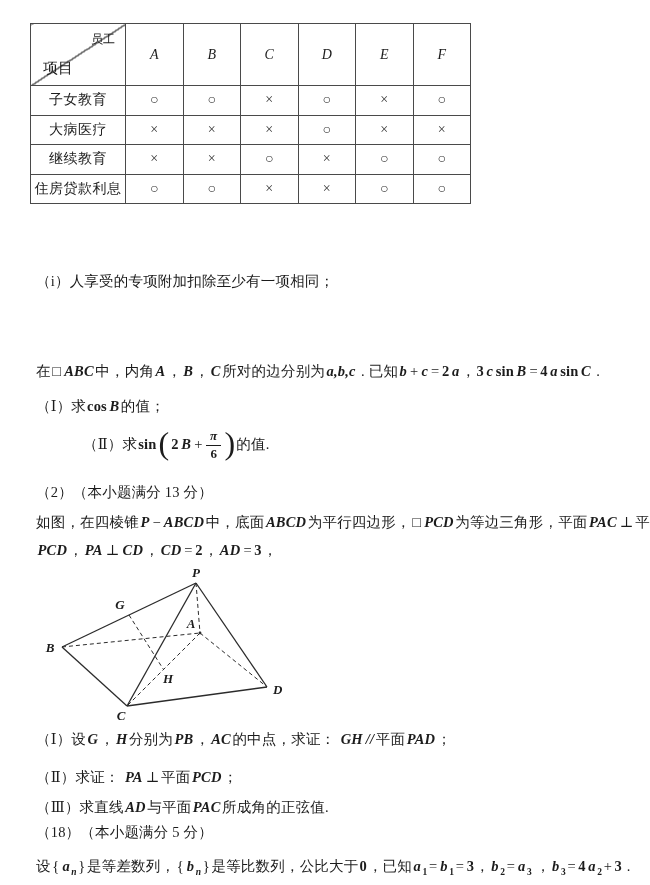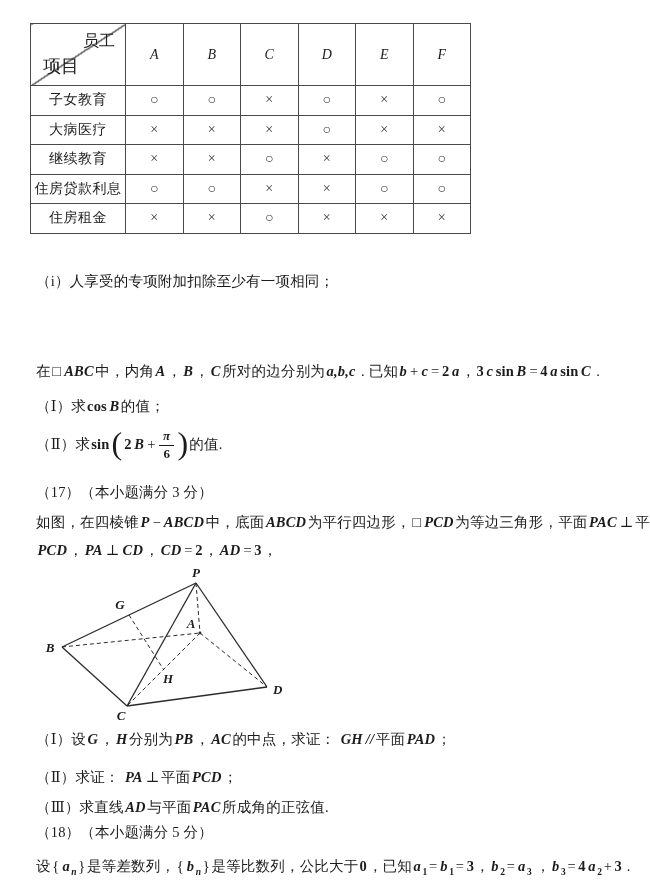--- a/index.html
+++ b/index.html
@@ -19,32 +19,32 @@
     font-weight:normal; font-size:14px; padding:0;
   }
   .ded-table thead tr { height:62px; }
   .ded-table tbody tr { height:29.5px; }
   .corner-cell {
     position:relative;
     background:linear-gradient(to bottom right,
       transparent calc(50% - 0.7px), #4a4a4a calc(50% - 0.7px),
       #4a4a4a calc(50% + 0.7px), transparent calc(50% + 0.7px));
   }
-  .corner-emp  { position:absolute; top:7px;  right:10px; font-size:16px; }
-  .corner-proj { position:absolute; bottom:7px; left:12px; font-size:18px; }
+  .corner-emp  { position:absolute; top:7px;  right:10px; font-size:12px; }
+  .corner-proj { position:absolute; bottom:7px; left:12px; font-size:15px; }
   .colhead { font-style:italic; font-size:14px; }
   .rowlbl  { font-size:13.5px; letter-spacing:0.5px; }
   .cell-circle { font-size:14px; color:#333; }
   .cell-cross  { font-size:15px; color:#333; }
   
   .line {
     position:absolute; left:36px; white-space:pre;
     font-size:14.5px; line-height:19px; letter-spacing:0.2px;
   }
-  .flexline { display:flex; align-items:center; height:46px; line-height:normal; }
+  .flexline { display:flex; align-items:center; height:46px; line-height:normal;margin-left:47px; }
   .s-r { }
   .s-m { font-style:italic; font-weight:bold; padding:0 1.5px; }
   .s-n { font-weight:bold; padding:0 1px; }
   .s-o { padding:0 1.5px; }
   .s-sm { font-style:italic; font-weight:bold; font-size:9.5px; vertical-align:-3.5px; }
   .s-sn { font-weight:bold; font-size:9.5px; vertical-align:-3.5px; }
   .bigp { font-size:32px; font-weight:400; line-height:0.9; padding:0 1px; transform:translateY(-1px); }
   .frac { display:inline-flex; flex-direction:column; align-items:center;
           font-size:13px; margin:0 2px; transform:translateY(1px); }
   .frac .num { display:block; border-bottom:1.2px solid #1c1c1c;
@@ -114,37 +114,28 @@
         </tr>
         <tr>
           <th class="rowlbl" scope="row">住房贷款利息</th>
           <td class="cell-circle">○</td>
           <td class="cell-circle">○</td>
           <td class="cell-cross">×</td>
           <td class="cell-cross">×</td>
           <td class="cell-circle">○</td>
           <td class="cell-circle">○</td>
         </tr>
-        <tr>
-          <th class="rowlbl" scope="row">住房租金</th>
-          <td class="cell-cross">×</td>
-          <td class="cell-cross">×</td>
-          <td class="cell-circle">○</td>
-          <td class="cell-cross">×</td>
-          <td class="cell-cross">×</td>
-          <td class="cell-cross">×</td>
-        </tr>
       </tbody>
   </table>
 
   <div class="line" style="top:272px"><span class="s-r">（i）人享受的专项附加扣除至少有一项相同；</span></div>
   <div class="line" style="top:362px"><span class="s-r">在</span><span class="s-o">□</span><span class="s-m">ABC</span><span class="s-r">中，内角</span><span class="s-m">A</span><span class="s-r">，</span><span class="s-m">B</span><span class="s-r">，</span><span class="s-m">C</span><span class="s-r">所对的边分别为</span><span class="s-m">a,b,c</span><span class="s-r"> . 已知</span><span class="s-m">b</span><span class="s-o">+</span><span class="s-m">c</span><span class="s-o">=</span><span class="s-n">2</span><span class="s-m">a</span><span class="s-r">，</span><span class="s-n">3</span><span class="s-m">c</span><span class="s-n">sin</span><span class="s-m">B</span><span class="s-o">=</span><span class="s-n">4</span><span class="s-m">a</span><span class="s-n">sin</span><span class="s-m">C</span><span class="s-r"> .</span></div>
   <div class="line" style="top:397px"><span class="s-r">（Ⅰ）求</span><span class="s-n">cos</span><span class="s-m">B</span><span class="s-r">的值；</span></div>
   <div class="line flexline" style="top:421px"><span class="s-r">（Ⅱ）求</span><span class="s-n">sin</span><span class="bigp">(</span><span class="s-n">2</span><span class="s-m">B</span><span class="s-o">+</span><span class="frac"><span class="num">π</span><span class="den">6</span></span><span class="bigp">)</span><span class="s-r">的值.</span></div>
-  <div class="line" style="top:483px"><span class="s-r">（17）（本小题满分 3 分）</span></div>
+  <div class="line" style="top:483px"><span class="s-r">（2）（本小题满分 13 分）</span></div>
   <div class="line" style="top:513px"><span class="s-r">如图，在四棱锥</span><span class="s-m">P</span><span class="s-o">−</span><span class="s-m">ABCD</span><span class="s-r">中，底面</span><span class="s-m">ABCD</span><span class="s-r">为平行四边形，</span><span class="s-o">□</span><span class="s-m">PCD</span><span class="s-r">为等边三角形，平面</span><span class="s-m">PAC</span><span class="s-o">⊥</span><span class="s-r">平面</span></div>
   <div class="line" style="top:541px"><span class="s-m">PCD</span><span class="s-r">，</span><span class="s-m">PA</span><span class="s-o">⊥</span><span class="s-m">CD</span><span class="s-r">，</span><span class="s-m">CD</span><span class="s-o">=</span><span class="s-n">2</span><span class="s-r">，</span><span class="s-m">AD</span><span class="s-o">=</span><span class="s-n">3</span><span class="s-r">，</span></div>
   <div class="line" style="top:730px"><span class="s-r">（Ⅰ）设</span><span class="s-m">G</span><span class="s-r">，</span><span class="s-m">H</span><span class="s-r">分别为</span><span class="s-m">PB</span><span class="s-r">，</span><span class="s-m">AC</span><span class="s-r">的中点，求证： </span><span class="s-m">GH</span><span class="s-m">//</span><span class="s-r">平面</span><span class="s-m">PAD</span><span class="s-r">；</span></div>
   <div class="line" style="top:768px"><span class="s-r">（Ⅱ）求证： </span><span class="s-m">PA</span><span class="s-o">⊥</span><span class="s-r">平面</span><span class="s-m">PCD</span><span class="s-r">；</span></div>
   <div class="line" style="top:798px"><span class="s-r">（Ⅲ）求直线</span><span class="s-m">AD</span><span class="s-r">与平面</span><span class="s-m">PAC</span><span class="s-r">所成角的正弦值.</span></div>
   <div class="line" style="top:823px"><span class="s-r">（18）（本小题满分 5 分）</span></div>
   <div class="line" style="top:857px"><span class="s-r">设</span><span class="s-o">{</span><span class="s-m">a</span><span class="s-sm">n</span><span class="s-o">}</span><span class="s-r">是等差数列，</span><span class="s-o">{</span><span class="s-m">b</span><span class="s-sm">n</span><span class="s-o">}</span><span class="s-r">是等比数列，公比大于</span><span class="s-n">0</span><span class="s-r">，已知</span><span class="s-m">a</span><span class="s-sn">1</span><span class="s-o">=</span><span class="s-m">b</span><span class="s-sn">1</span><span class="s-o">=</span><span class="s-n">3</span><span class="s-r">，</span><span class="s-m">b</span><span class="s-sn">2</span><span class="s-o">=</span><span class="s-m">a</span><span class="s-sn">3</span><span class="s-r"> ，</span><span class="s-m">b</span><span class="s-sn">3</span><span class="s-o">=</span><span class="s-n">4</span><span class="s-m">a</span><span class="s-sn">2</span><span class="s-o">+</span><span class="s-n">3</span><span class="s-r"> .</span></div>
 
   <svg class="fig" width="290" height="165" viewBox="0 0 290 165">
 

